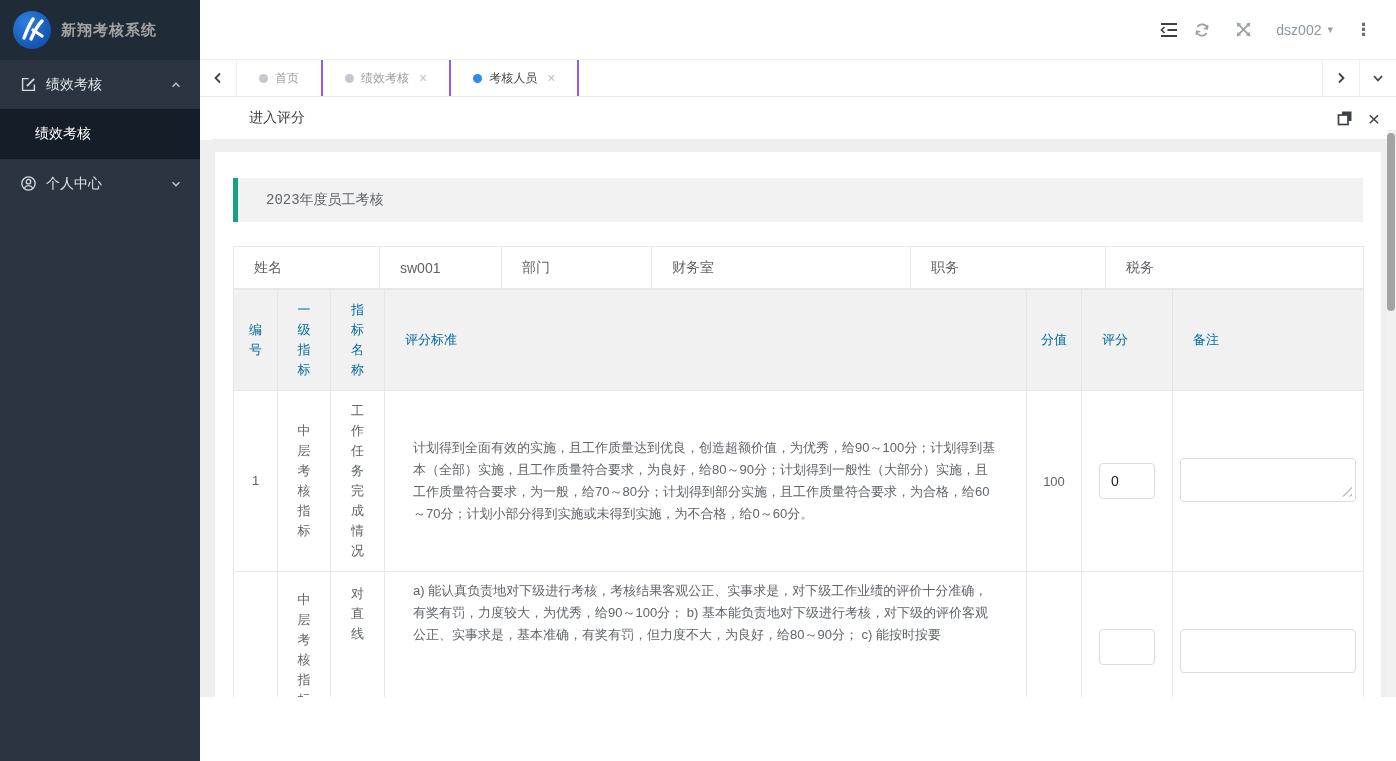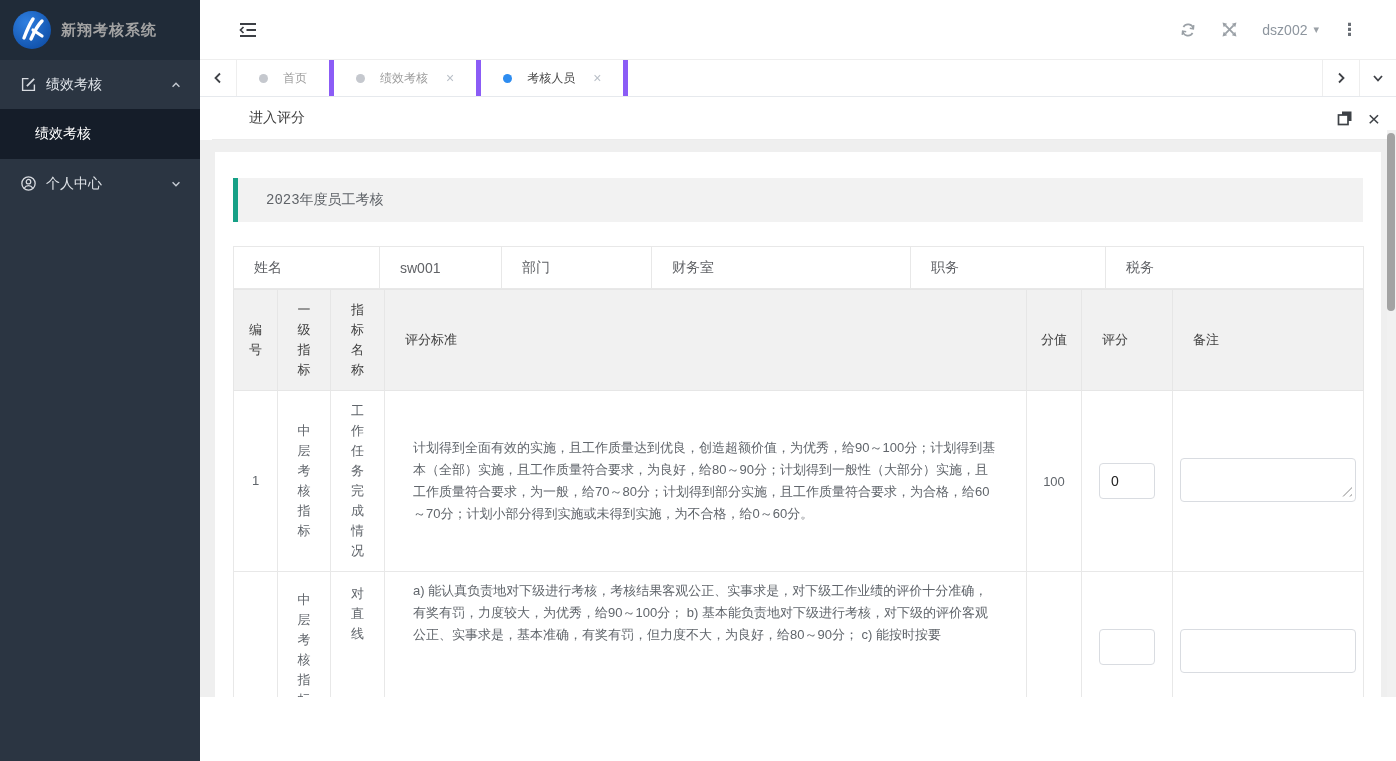--- a/index.html
+++ b/index.html
@@ -12,34 +12,34 @@
   
   .sidebar { width:200px; min-width:200px; height:761px; background:#2b3542; }
   .logo-bar { height:60px; background:#202b38; display:flex; align-items:center; padding-left:13px; gap:10px; }
   .app-title { font-size:15px; font-weight:bold; color:#a3a3a3; letter-spacing:1px; }
   .menu-item { height:49px; display:flex; align-items:center; padding:0 18px 0 21px; font-size:14px; color:#dfe3e8; cursor:pointer; }
   .menu-item .mi-label { flex:1; margin-left:10px; }
   .submenu-item { height:50px; background:#151d29; display:flex; align-items:center; padding-left:35px; font-size:14px; color:#ffffff; cursor:pointer; }
   
   .main { flex:1; display:flex; flex-direction:column; background:#fff; position:relative; min-width:0; }
   
-  .navbar { height:60px; min-height:60px; background:#fff; display:flex; align-items:center; justify-content:space-between; padding:0 28px 0 36px; border-bottom:1px solid #eeeeee; }
+  .navbar { height:60px; min-height:60px; background:#fff; display:flex; align-items:center; justify-content:flex-end; padding:0 14px 0 36px; border-bottom:1px solid #eeeeee; }
   .hamburger { width:24px; height:24px; display:flex; align-items:center; justify-content:center; cursor:pointer; }
   .nav-right { display:flex; align-items:center; }
   .nav-btn { padding:0 13px; height:40px; display:flex; align-items:center; justify-content:center; cursor:pointer; }
   .user-drop { display:flex; align-items:center; gap:6px; padding:0 12px; cursor:pointer; }
   .username { font-size:14px; color:#8d959e; }
   .caret { font-size:11px; color:#9aa0a6; }
   .kebab { font-size:17px; color:#6a6f76; font-weight:bold; padding:0 10px; cursor:pointer; }
   
   .tabbar { height:37px; min-height:37px; background:#fff; border-bottom:1px solid #e6e9ed; display:flex; align-items:stretch; }
   .tab-nav { width:37px; min-width:37px; display:flex; align-items:center; justify-content:center; cursor:pointer; }
   .tab-nav.left { border-right:1px solid #eeeeee; }
   .tab-nav.right { border-left:1px solid #eeeeee; }
-  .tab { display:flex; align-items:center; gap:15px; padding:0 22px; border-right:5px solid #8b5cf6; font-size:12px; color:#9d9d9d; cursor:pointer; white-space:nowrap; }
+  .tab { display:flex; align-items:center; gap:7px; padding:0 22px; border-right:2px solid #8b5cf6; font-size:12px; color:#9d9d9d; cursor:pointer; white-space:nowrap; }
   .tab .dot { width:9px; height:9px; border-radius:50%; background:#c5c8ce; }
   .tab.active { color:#4a4a4a; }
   .tab .close { color:#b9bfc7; font-size:14px; margin-left:3px; }
   .tab-spacer { flex:1; }
   
   .dlg-header { height:43px; min-height:43px; background:#fff; display:flex; align-items:center; justify-content:space-between; padding:0 16px 0 37px; border-bottom:1px solid #ececec;margin-left:12px; }
   .dlg-title { font-size:14px; color:#3c3c3c; }
   .dlg-icons { display:flex; align-items:center; gap:15px; }
   .dlg-icon { cursor:pointer; display:flex; align-items:center; justify-content:center; }
   .dlg-close { font-size:21px; color:#3e4247; line-height:1; cursor:pointer; }
@@ -48,21 +48,21 @@
   .card { background:#fff; min-height:640px; padding:26px 18px; }
   .banner { height:44px; background:#f2f2f2; border-left:5px solid #16a086; display:flex; align-items:center; padding-left:28px; font-size:14px; color:#5f6368; margin-bottom:24px; }
   
   table { border-collapse:collapse; table-layout:fixed; width:100%; }
   .info-table { }
   .info-table td { border:1px solid #e8e8e8; font-size:14px; color:#606266; padding:0 12px 0 20px; background:#fff; }
   .info-table tr.r1 { height:42px; }
   .info-table tr.r2 { height:54px; }
   .ipt { height:34px; width:118px; border:1px solid #d9dce1; border-radius:4px; padding:0 10px; font-size:14px; color:#222; font-family:inherit; background:#fff; }
   
-  .main-table th { background:#f1f1f1; font-weight:normal; color:#404040; font-size:13px; border:1px solid #e6e6e6; height:100px; }
+  .main-table th { background:#f1f1f1; font-weight:normal; color:#0369a1; font-size:13px; border:1px solid #e6e6e6; height:100px; }
   .main-table td { border:1px solid #e8e8e8; font-size:13px; color:#60656b; background:#fff; }
   .vcell { padding:10px 14px; line-height:20px; word-break:break-all; text-align:center; }
   .hhead { text-align:left; padding:0 20px; }
   .standard { line-height:22px; padding:10px 28px; text-align:left; }
   .points { text-align:center; white-space:nowrap; padding:0;margin-left:16px; }
   .score-cell { text-align:center; }
   .score-ipt { height:36px; width:56px; border:1px solid #d9dce1; border-radius:4px; padding:0 0 0 11px; font-size:14px; color:#222; font-family:inherit; }
   .remark-cell { text-align:center; }
   .ta-wrap { position:relative; display:inline-block; }
   .remark-ta { width:176px; height:44px; border:1px solid #d9dce1; border-radius:4px; resize:none; font-family:inherit; font-size:13px; padding:6px 8px; }

